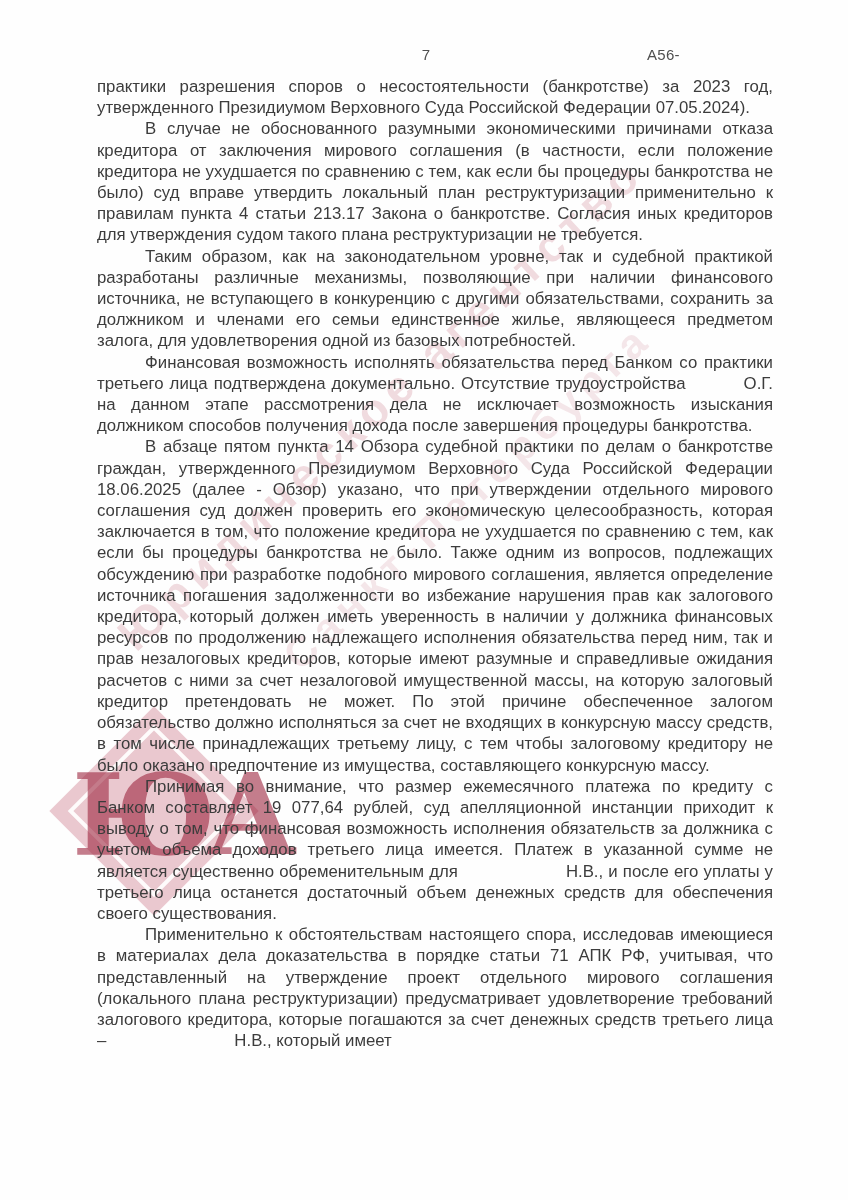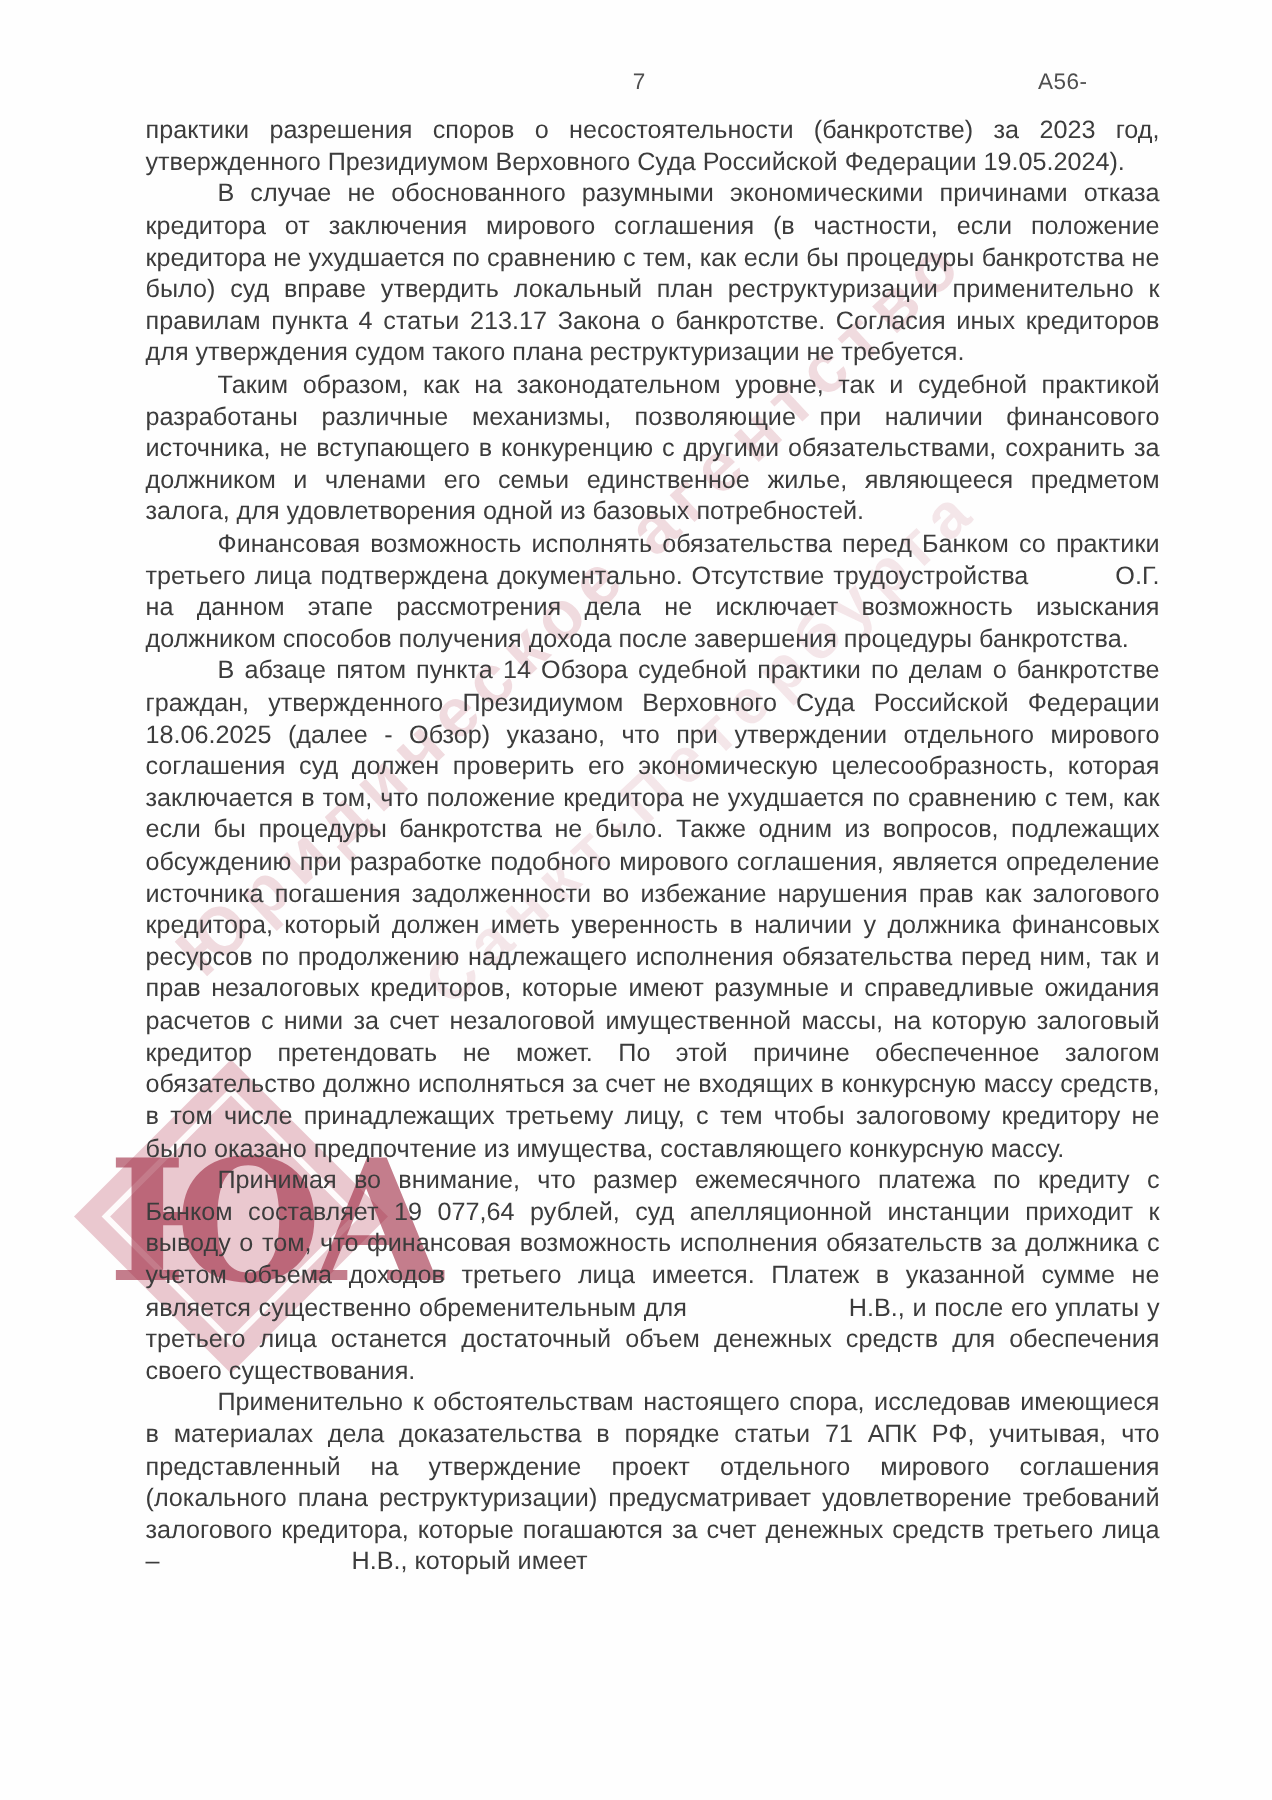--- a/index.html
+++ b/index.html
@@ -38,21 +38,21 @@
     white-space:nowrap;
   }
   .wm-text .wm-line2{
     font-size:42px;color:rgba(191,96,116,0.15);
   }
 
   
   .header{position:absolute;top:46px;left:0;width:100%;height:20px;z-index:2;
     font-size:15px;color:#4f4f4f;}
   .page-num{position:absolute;left:426px;transform:translateX(-50%);}
-  .case-ref{position:absolute;left:692px;letter-spacing:0.3px;}
+  .case-ref{position:absolute;left:647px;letter-spacing:0.3px;}
 
   
   .body-text{
     position:absolute;top:76px;left:97px;width:676px;z-index:1;
     font-size:16.8px;line-height:21.2px;color:#3c3c3c;
     text-align:justify;
   }
   .para{margin:0;text-indent:48px;}
   .para.no-indent{text-indent:0;}
 
@@ -78,21 +78,21 @@
     </div>
   </div>
 
   <div class="header">
     <div class="page-num">7</div>
     <div class="case-ref">А56-</div>
   </div>
 
   <div class="body-text">
 
-    <p class="para no-indent"><span>практики разрешения споров о несостоятельности (банкротстве) за 2023 год, утвержденного Президиумом Верховного Суда Российской Федерации 19.05.2024).</span></p>
+    <p class="para no-indent"><span>практики разрешения споров о несостоятельности (банкротстве) за 2023 год, утвержденного Президиумом Верховного Суда Российской Федерации 07.05.2024).</span></p>
 
     <p class="para"><span>В случае не обоснованного разумными экономическими причинами отказа кредитора от заключения мирового соглашения (в частности, если положение кредитора не ухудшается по сравнению с тем, как если бы процедуры банкротства не было) суд вправе утвердить локальный план реструктуризации применительно к правилам пункта 4 статьи 213.17 Закона о банкротстве. Согласия иных кредиторов для утверждения судом такого плана реструктуризации не требуется.</span></p>
 
     <p class="para"><span>Таким образом, как на законодательном уровне, так и судебной практикой разработаны различные механизмы, позволяющие при наличии финансового источника, не вступающего в конкуренцию с другими обязательствами, сохранить за должником и членами его семьи единственное жилье, являющееся предметом залога, для удовлетворения одной из базовых потребностей.</span></p>
 
     <p class="para"><span>Финансовая возможность исполнять обязательства перед Банком со практики третьего лица подтверждена документально. Отсутствие трудоустройства</span><span class="gap gap-sm"></span><span>О.Г. на данном этапе рассмотрения дела не исключает возможность изыскания должником способов получения дохода после завершения процедуры банкротства.</span></p>
 
     <p class="para"><span>В абзаце пятом пункта 14 Обзора судебной практики по делам о банкротстве граждан, утвержденного Президиумом Верховного Суда Российской Федерации 18.06.2025 (далее - Обзор) указано, что при утверждении отдельного мирового соглашения суд должен проверить его экономическую целесообразность, которая заключается в том, что положение кредитора не ухудшается по сравнению с тем, как если бы процедуры банкротства не было. Также одним из вопросов, подлежащих обсуждению при разработке подобного мирового соглашения, является определение источника погашения задолженности во избежание нарушения прав как залогового кредитора, который должен иметь уверенность в наличии у должника финансовых ресурсов по продолжению надлежащего исполнения обязательства перед ним, так и прав незалоговых кредиторов, которые имеют разумные и справедливые ожидания расчетов с ними за счет незалоговой имущественной массы, на которую залоговый кредитор претендовать не может. По этой причине обеспеченное залогом обязательство должно исполняться за счет не входящих в конкурсную массу средств, в том числе принадлежащих третьему лицу, с тем чтобы залоговому кредитору не было оказано предпочтение из имущества, составляющего конкурсную массу.</span></p>
 
     <p class="para"><span>Принимая во внимание, что размер ежемесячного платежа по кредиту с Банком составляет 19&nbsp;077,64 рублей, суд апелляционной инстанции приходит к выводу о том, что финансовая возможность исполнения обязательств за должника с учетом объема доходов третьего лица имеется. Платеж в указанной сумме не является существенно обременительным для</span><span class="gap gap-md"></span><span>Н.В., и после его уплаты у третьего лица останется достаточный объем денежных средств для обеспечения своего существования.</span></p>

